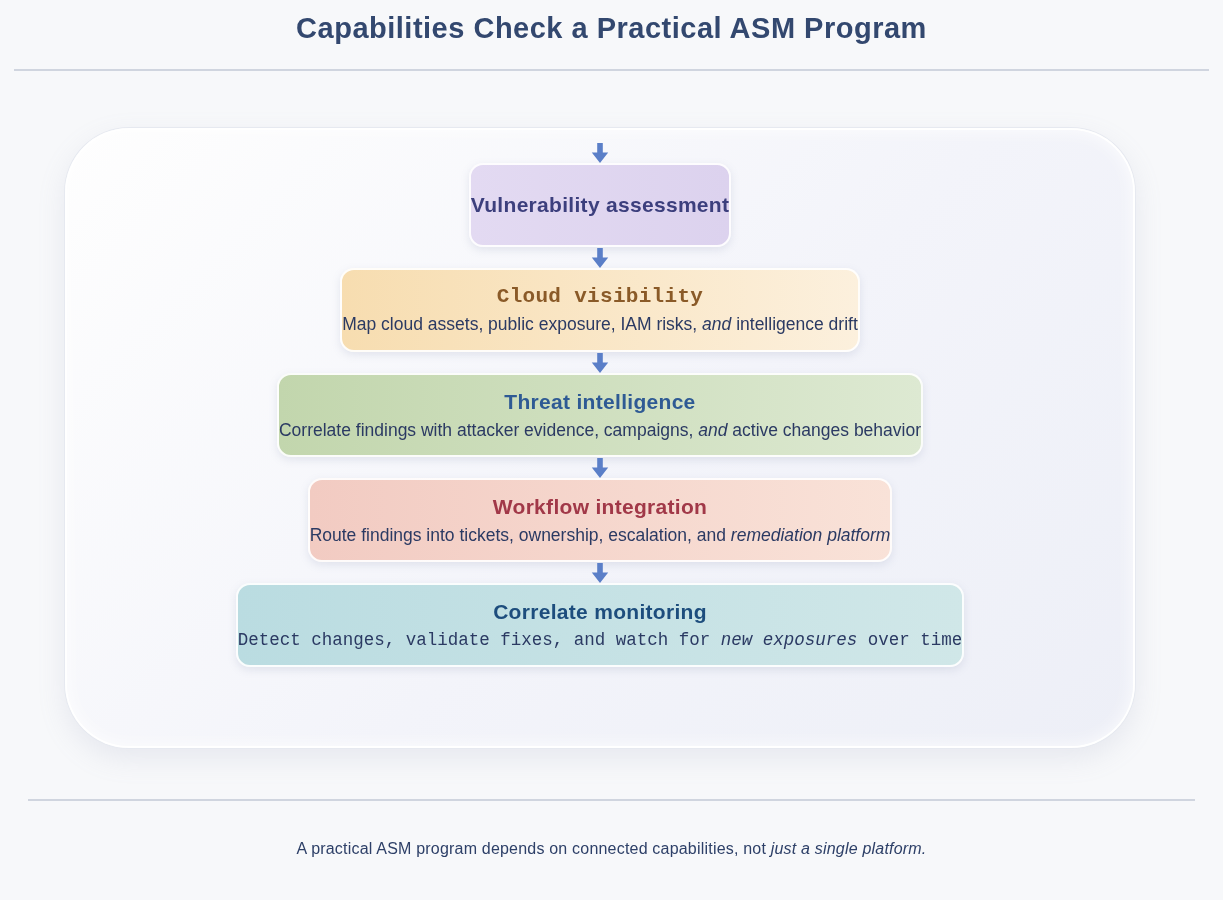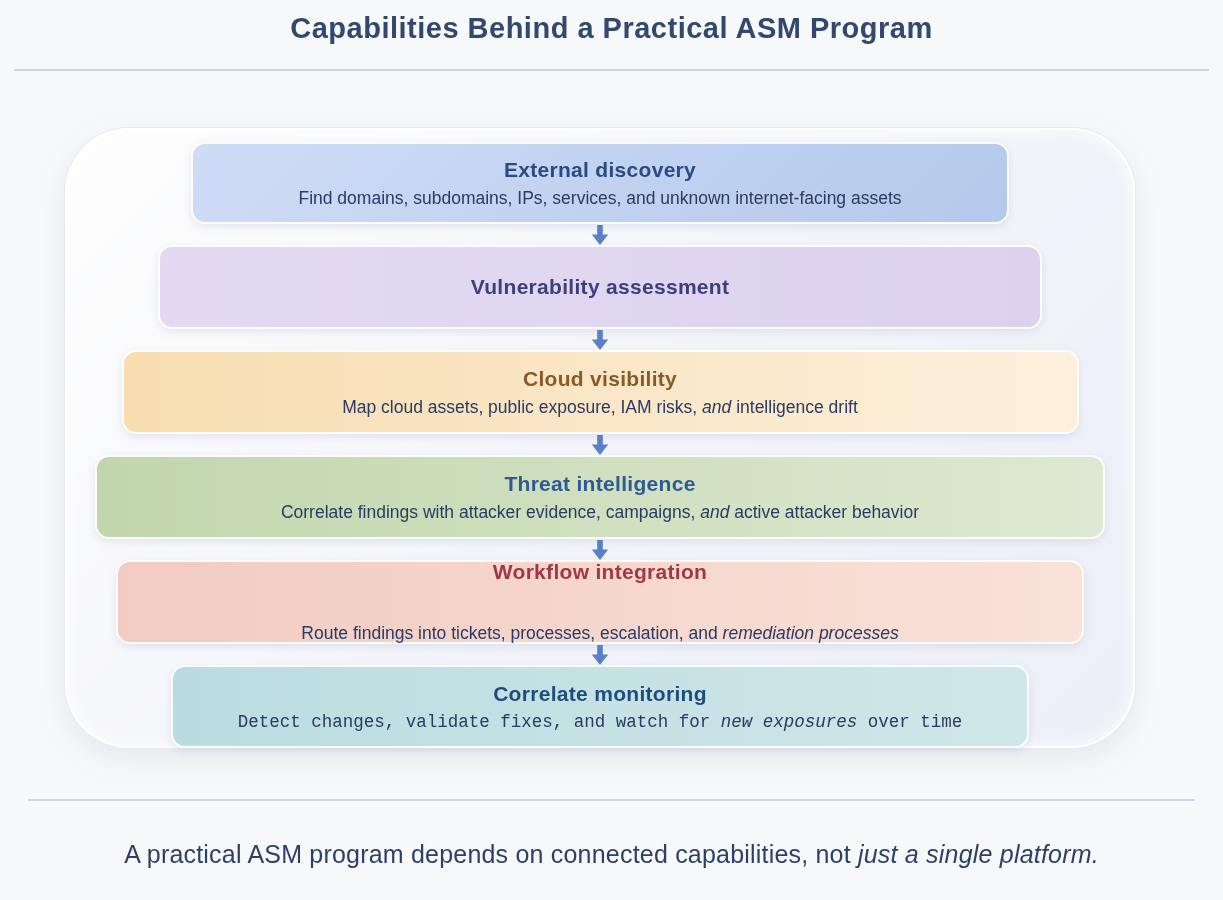--- a/index.html
+++ b/index.html
@@ -71,71 +71,67 @@
     align-items: center;
     justify-content: center;
     flex: none;
   }
   .footer-note {
     position: absolute;
     top: 840px;
     left: 0;
     width: 100%;
     text-align: center;
-    font-size: 25px;
+    font-size: 16px;
     color: #2e4068;
     letter-spacing: 0.2px;
   }
   .footer-note em { font-style: italic; }
 </style>
 </head>
 <body>
 
-<h1 class="page-title">Capabilities Behind a Practical ASM Program</h1>
+<h1 class="page-title">Capabilities Check a Practical ASM Program</h1>
 <hr class="divider top">
 
 <div class="panel" id="panel">
-    <div class="step" style="background: linear-gradient(135deg, rgb(207, 220, 246), rgb(180, 201, 236));">
-      <div class="step-title" style="color: rgb(44, 74, 128);">External discovery</div>
-      <div class="step-desc" style="color: rgb(43, 58, 99);"><span>Find domains, subdomains, IPs, services, and unknown internet-facing assets</span></div>
-    </div>
     <div class="arrow">
       <svg width="18" height="20" viewBox="0 0 18 20">
         <path d="M6.2 0 h5.6 v9.5 h5.4 L9 20 L0.8 9.5 h5.4 Z" fill="#5b7fc8"></path>
       </svg>
     </div>
     <div class="step" style="background: linear-gradient(to right, rgb(227, 218, 242), rgb(220, 210, 238));">
       <div class="step-title" style="color: rgb(60, 63, 125);">Vulnerability assessment</div>
     </div>
     <div class="arrow">
       <svg width="18" height="20" viewBox="0 0 18 20">
         <path d="M6.2 0 h5.6 v9.5 h5.4 L9 20 L0.8 9.5 h5.4 Z" fill="#5b7fc8"></path>
       </svg>
     </div>
     <div class="step" style="background: linear-gradient(to right, rgb(247, 221, 176), rgb(252, 240, 221));">
-      <div class="step-title" style="color: rgb(138, 90, 40);">Cloud visibility</div>
+      <div class="step-title" style="color: rgb(138, 90, 40); font-family: Liberation Mono, monospace;">Cloud visibility</div>
       <div class="step-desc" style="color: rgb(43, 58, 99);"><span>Map cloud assets, public exposure, IAM risks, </span><span class="it">and</span><span> intelligence drift</span></div>
     </div>
     <div class="arrow">
       <svg width="18" height="20" viewBox="0 0 18 20">
         <path d="M6.2 0 h5.6 v9.5 h5.4 L9 20 L0.8 9.5 h5.4 Z" fill="#5b7fc8"></path>
       </svg>
     </div>
     <div class="step" style="background: linear-gradient(to right, rgb(194, 214, 173), rgb(221, 233, 210));">
       <div class="step-title" style="color: rgb(46, 90, 148);">Threat intelligence</div>
-      <div class="step-desc" style="color: rgb(43, 58, 99);"><span>Correlate findings with attacker evidence, campaigns, </span><span class="it">and</span><span> active attacker behavior</span></div>
+      <div class="step-desc" style="color: rgb(43, 58, 99);"><span>Correlate findings with attacker evidence, campaigns, </span><span class="it">and</span><span> active changes behavior</span></div>
     </div>
     <div class="arrow">
       <svg width="18" height="20" viewBox="0 0 18 20">
         <path d="M6.2 0 h5.6 v9.5 h5.4 L9 20 L0.8 9.5 h5.4 Z" fill="#5b7fc8"></path>
       </svg>
     </div>
     <div class="step" style="background: linear-gradient(to right, rgb(242, 203, 194), rgb(249, 226, 216));">
       <div class="step-title" style="color: rgb(161, 56, 72);">Workflow integration</div>
-      <div class="step-desc" style="color: rgb(43, 58, 99);"><span>Route findings into tickets, processes, escalation, and </span><span class="it">remediation processes</span></div>
+      <div class="step-desc" style="color: rgb(43, 58, 99);"><span>Route findings into tickets, ownership, escalation, and </span><span class="it">remediation platform</span></div>
     </div>
     <div class="arrow">
       <svg width="18" height="20" viewBox="0 0 18 20">
         <path d="M6.2 0 h5.6 v9.5 h5.4 L9 20 L0.8 9.5 h5.4 Z" fill="#5b7fc8"></path>
       </svg>
     </div>
     <div class="step" style="background: linear-gradient(to right, rgb(186, 220, 225), rgb(208, 231, 232));">
       <div class="step-title" style="color: rgb(29, 77, 125);">Correlate monitoring</div>
       <div class="step-desc" style="color: rgb(43, 58, 99); font-family: Liberation Mono, monospace;"><span>Detect changes, validate fixes, and watch for </span><span class="it">new exposures</span><span> over time</span></div>
     </div>

